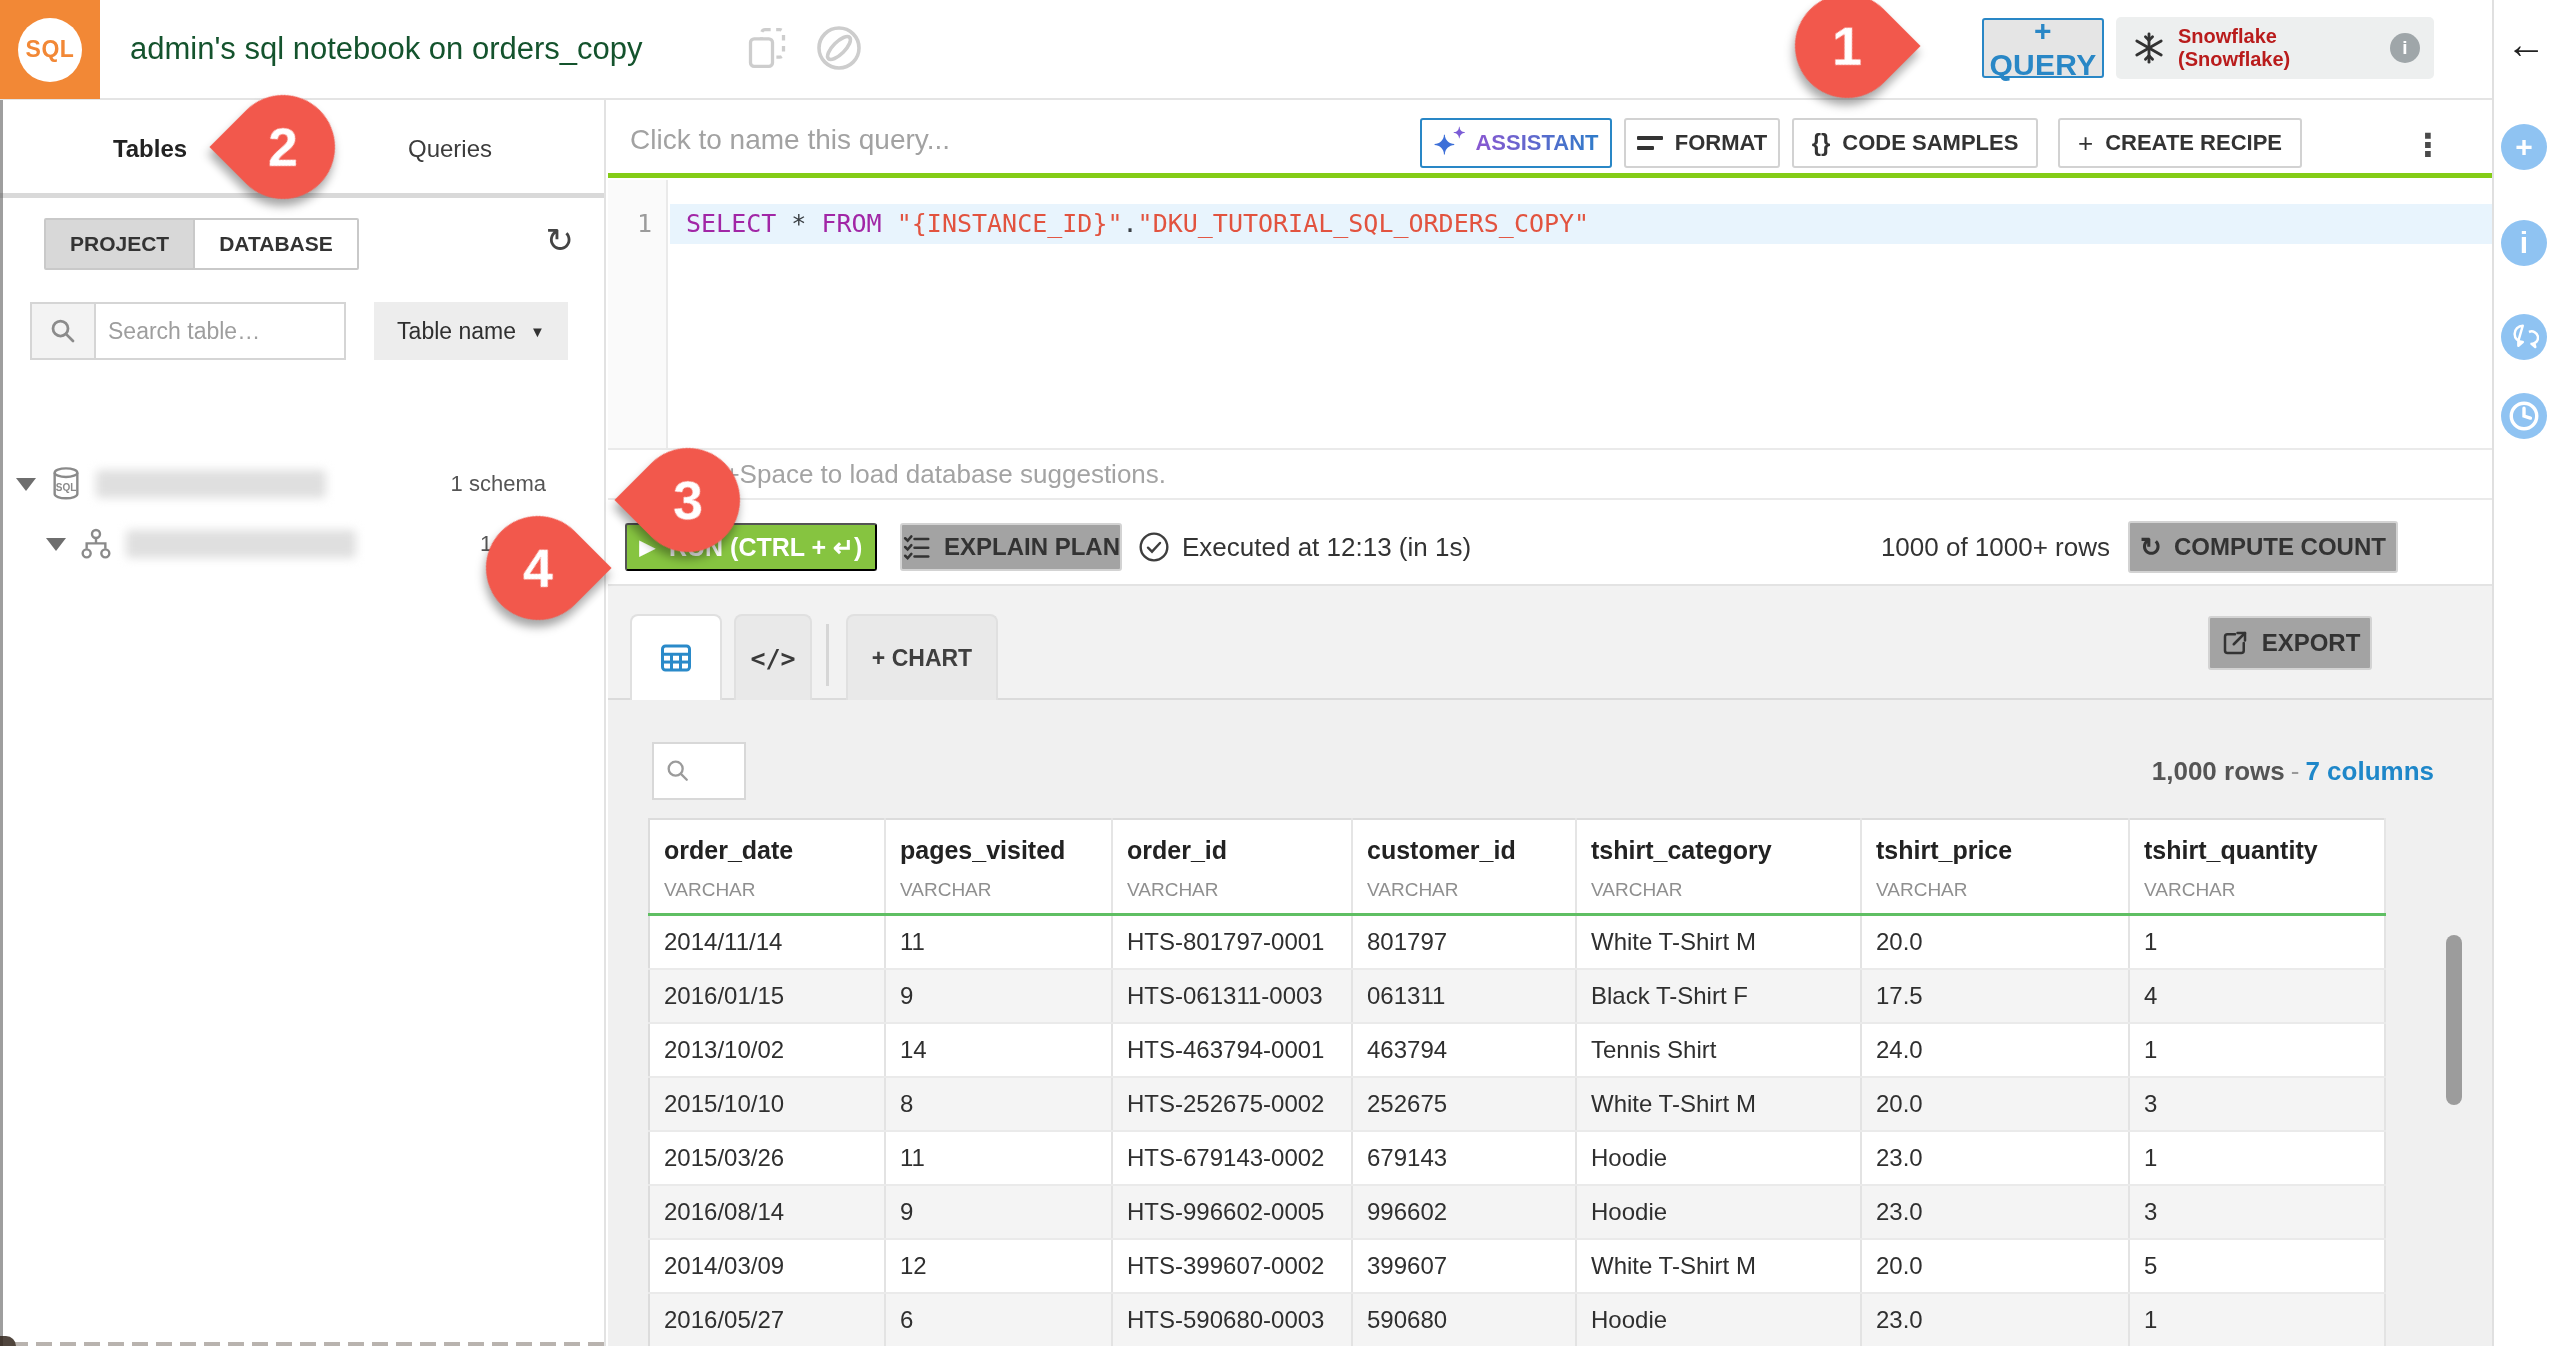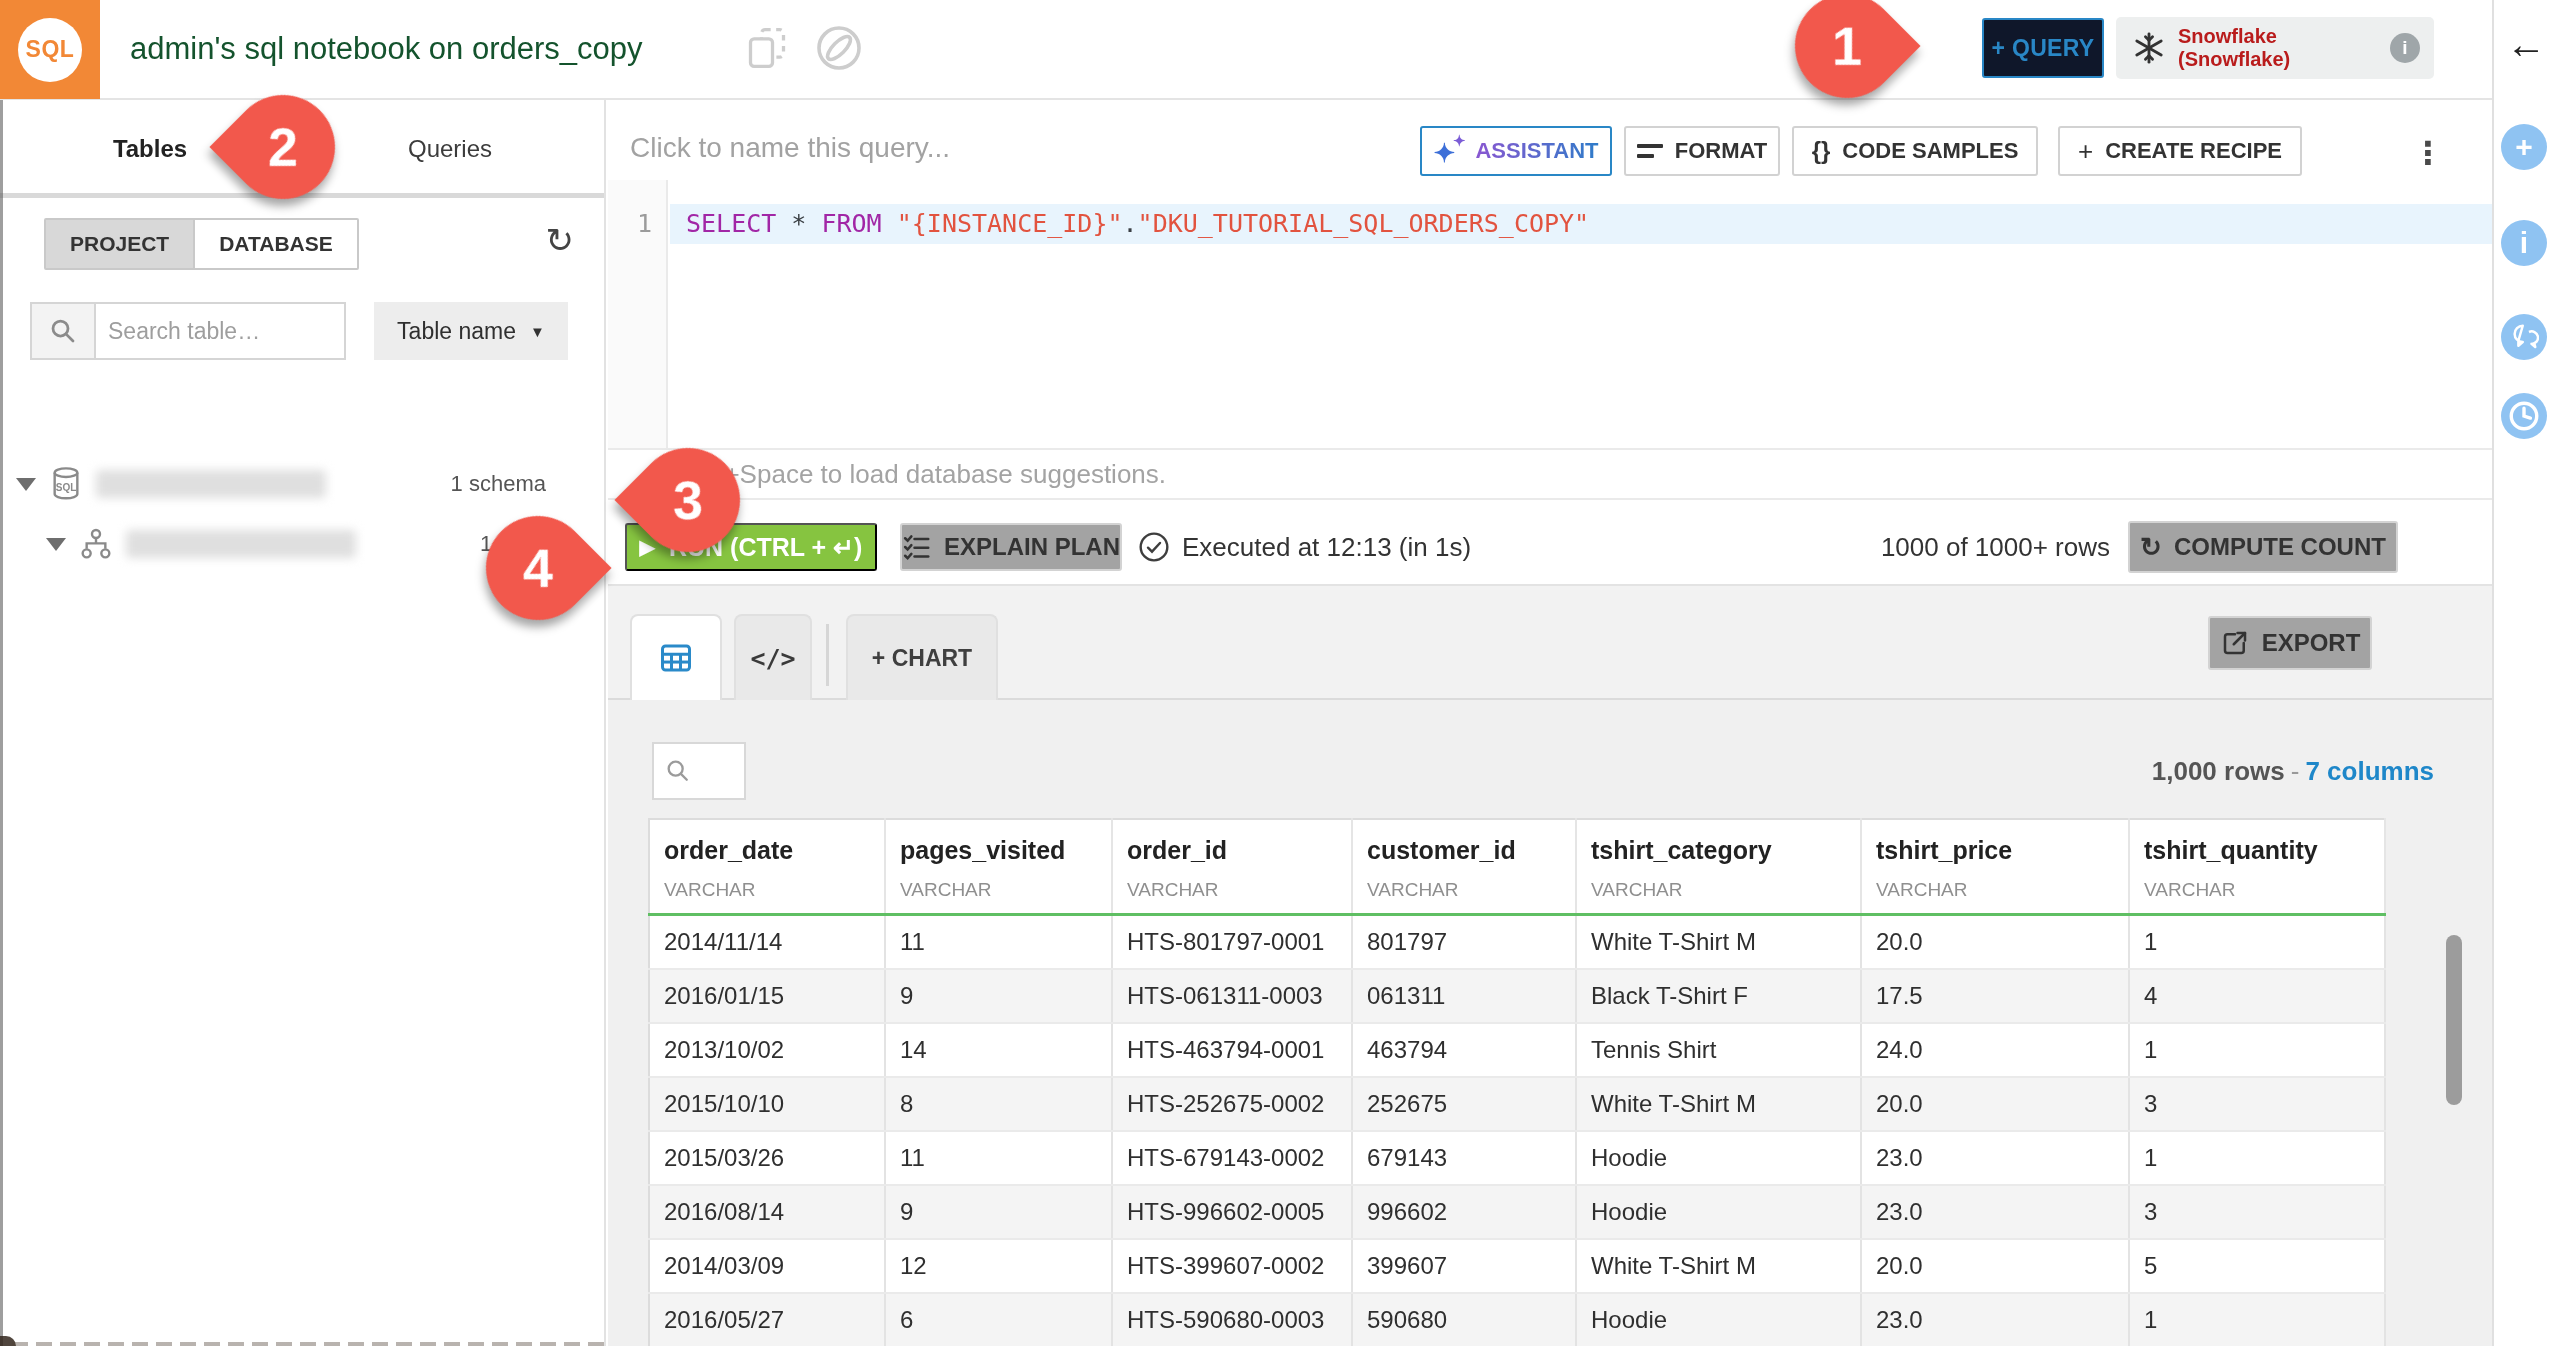--- a/index.html
+++ b/index.html
@@ -12,22 +12,22 @@
     border-bottom:2px solid #E4E4E4; z-index:5; }
   .logo { position:absolute; left:0; top:0; width:100px; height:99px; background:#F28836;
     display:flex; align-items:center; justify-content:center; }
   .logo-circle { width:64px; height:64px; border-radius:50%; background:#fff;
     display:flex; align-items:center; justify-content:center;
     font-size:23px; font-weight:bold; color:#F28836; letter-spacing:.5px; }
   .nb-title { position:absolute; left:130px; top:0; height:98px; line-height:98px;
     font-size:31px; font-weight:500; color:#14532d; }
   .title-icons { position:absolute; left:745px; top:24px; display:flex; gap:26px; align-items:center; }
   .query-btn { position:absolute; left:1982px; top:18px; width:122px; height:60px;
-    border:2px solid #2987C6; border-radius:3px; background:#0f172a; color:#2987C6;
-    font-size:23px; font-weight:bold; display:flex; align-items:center; justify-content:center; letter-spacing:.3px; }
+    border:2px solid #2987C6; border-radius:3px; background:#e5e5e5; color:#2987C6;
+    font-size:30px; font-weight:bold; display:flex; align-items:center; justify-content:center; letter-spacing:.3px; }
   .conn-pill { position:absolute; left:2116px; top:17px; width:318px; height:62px; background:#EDEFEF;
     border-radius:5px; display:flex; align-items:center; padding:0 14px 0 16px; gap:12px; }
   .conn-label { font-size:20px; font-weight:bold; color:#b91c1c; flex:1; }
   .info-dot { width:30px; height:30px; border-radius:50%; background:#9FA6A9; color:#fff;
     font-size:19px; font-weight:bold; display:flex; align-items:center; justify-content:center; }
 
   
   .rail { position:absolute; right:0; top:0; width:68px; height:1346px; background:#fff;
     border-left:2px solid #E0E0E0; z-index:6; }
   .rail-arrow { position:absolute; left:12px; top:22px; font-size:40px; color:#222; }
@@ -64,21 +64,21 @@
   .tri-right { width:0; height:0; border-top:10px solid transparent; border-bottom:10px solid transparent;
     border-left:13px solid #6E6E6E; }
   .blur-bar { background:#DFDFDF; border-radius:4px; filter:blur(5px); }
   .tree-count { position:absolute; right:40px; font-size:22px; color:#555; }
   .tree-label { font-size:23px; color:#2F2F2F; }
   .at-glyph { font-size:32px; color:#2492D6; }
 
   
   .main { position:absolute; left:608px; top:102px; right:68px; bottom:0; background:#fff; }
   
-  .name-row { position:absolute; left:0; top:8px; right:0; height:76px; border-bottom:5px solid #84cc16; }
+  .name-row { position:absolute; left:0; top:0; right:0; height:76px; border-bottom:5px solid #84cc16; }
   .name-input { position:absolute; left:22px; top:10px; width:800px; height:56px; border:none; outline:none;
     font-size:28px; color:#444; font-family:inherit; }
   .name-input::placeholder { color:#A2A2A2; }
   .hdr-btn { position:absolute; top:16px; height:50px; background:#fff; border:2px solid #D2D2D2; border-radius:3px;
     display:flex; align-items:center; justify-content:center; gap:12px; font-size:22px; font-weight:bold; color:#333; }
   .assist { border-color:#2987C6; }
   .assist .lbl { background:linear-gradient(90deg,#8A57D1,#2E7CC9); -webkit-background-clip:text;
     background-clip:text; color:transparent; }
   .sparkles { position:relative; width:30px; height:30px; }
   .sparkles .s1 { position:absolute; left:0; top:2px; font-size:26px; color:#3D6FD8; }

